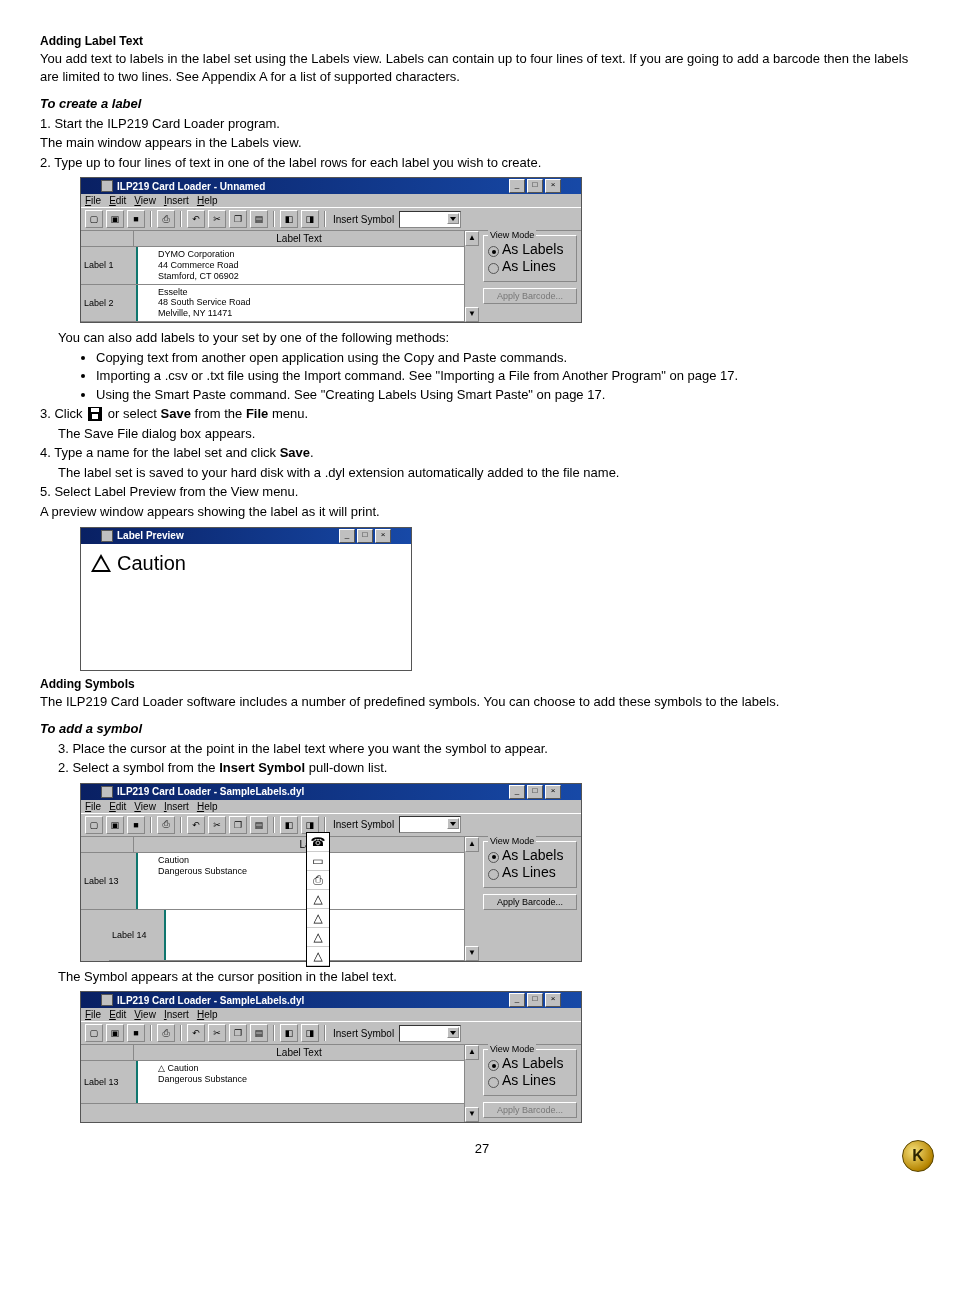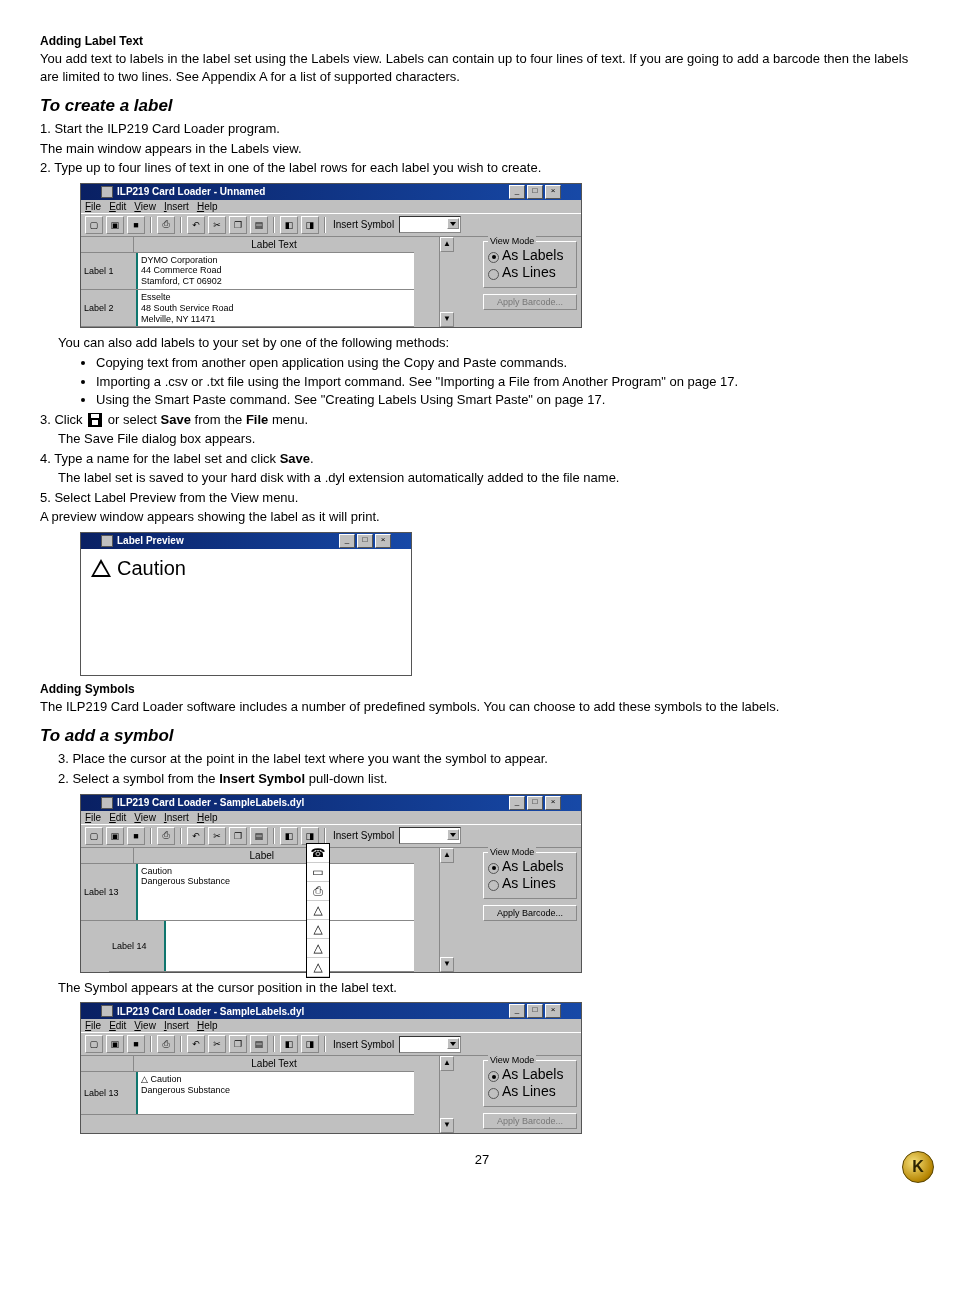--- a/index.html
+++ b/index.html
@@ -11,21 +11,21 @@
     width: 954px;
     box-sizing: border-box;
     position: relative;
   }
   h3 {
     font-size: 12px;
     font-weight: bold;
     margin: 4px 0 2px 0;
   }
   .italic-h {
-    font-size: 17px;
+    font-size: 13px;
     font-weight: bold;
     font-style: italic;
     margin: 10px 0 2px 0;
   }
   p { margin: 2px 0; line-height: 1.35; }
   .indent1 { margin-left: 18px; }
   .bullets { list-style: disc; margin: 2px 0 2px 56px; padding: 0; }
   .bullets li { margin: 1px 0; line-height: 1.35; }
   .page-num { text-align: center; margin-top: 18px; font-size: 13px; }
 
@@ -95,33 +95,33 @@
     width: 12px; height: 11px; background: #c0c0c0;
     border: 1px solid #fff; border-right-color: #888; border-bottom-color: #888;
     box-sizing: border-box;
   }
   .tb-combo .arrow {
     position: absolute; right: 4px; top: 5px; width: 0; height: 0;
     border-left: 3px solid transparent; border-right: 3px solid transparent;
     border-top: 4px solid #000; z-index: 1;
   }
 
-  .workarea { display: flex; background: #c0c0c0; gap: 25px; }
+  .workarea { display: flex; background: #c0c0c0; }
   .grid { flex: 1; }
   .grid-head {
     display: flex; background: #c0c0c0; border-bottom: 1px solid #888;
   }
   .grid-head .corner { width: 52px; border-right: 1px solid #888; height: 15px; }
   .grid-head .col { flex: 1; text-align: center; height: 15px; line-height: 15px; }
   .grid-row { display: flex; border-bottom: 1px solid #888; background: #fff; }
   .grid-row .rowhead {
     width: 52px; background: #c0c0c0; border-right: 2px solid #0f766e;
     display: flex; align-items: center; padding-left: 3px; font-size: 9px;
   }
-  .grid-row .cell { flex: 1; padding: 2px 3px; font-size: 9px; line-height: 1.2; min-height: 30px; }
+  .grid-row .cell { flex: 1; padding: 2px 20px; font-size: 9px; line-height: 1.2; min-height: 30px; }
   .vscroll {
     width: 14px; background: #c0c0c0;
     border-left: 1px solid #888;
     display: flex; flex-direction: column; justify-content: space-between;
   }
   .vscroll .arr {
     height: 13px; background: #c0c0c0;
     border: 1px solid #fff; border-right-color: #888; border-bottom-color: #888;
     text-align: center; font-size: 8px; line-height: 11px;
   }

